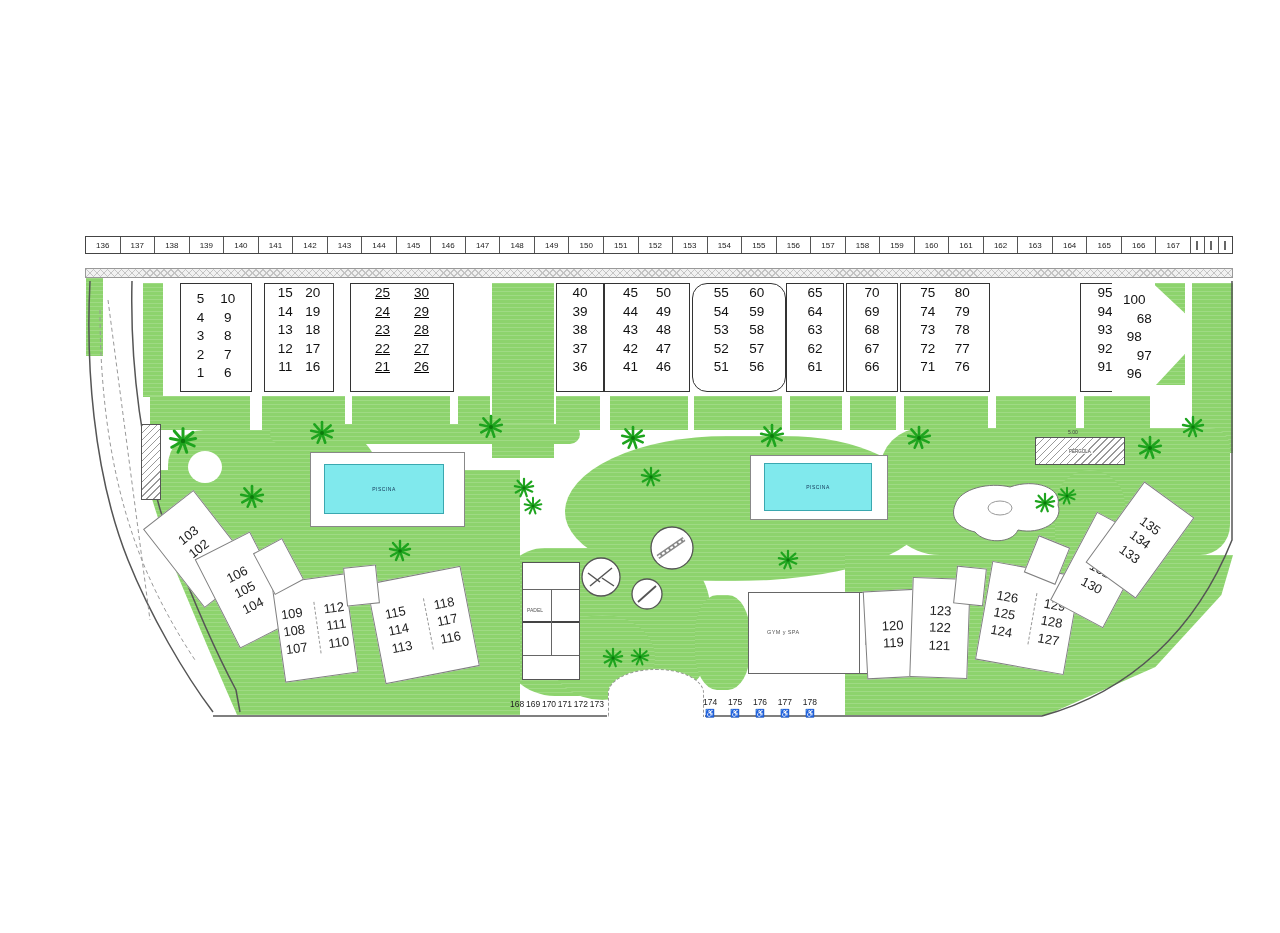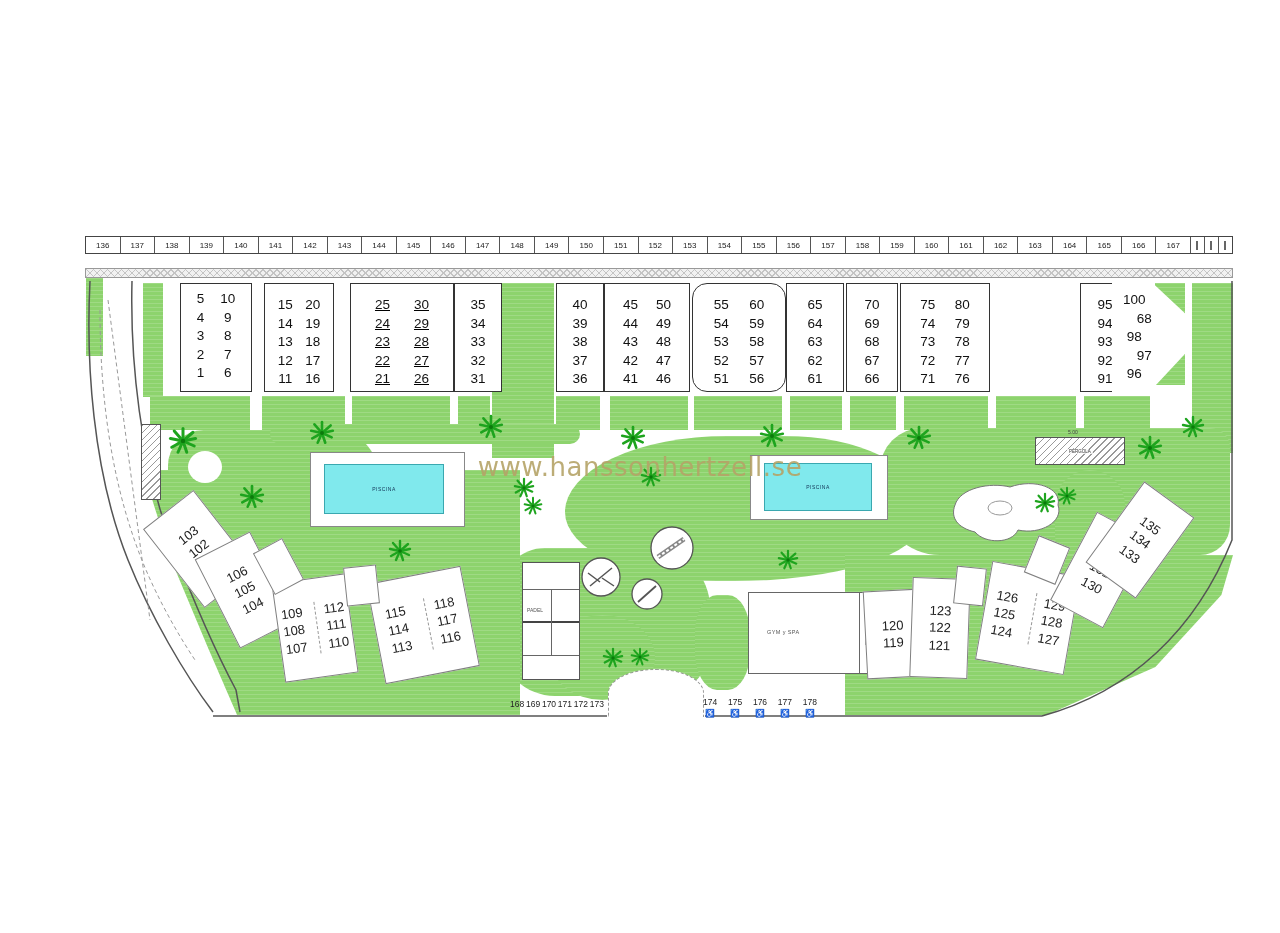--- a/index.html
+++ b/index.html
@@ -14,21 +14,21 @@
   .pk-narrow::after{content:"";position:absolute;left:5px;top:4px;width:2px;height:9px;background:#666;}
   .pk-narrow:last-child{border-right:none;}
 
   
   .hatchband{position:absolute;left:85px;top:268px;width:1148px;height:10px;border:1px solid #999;box-sizing:border-box;
     background:repeating-linear-gradient(45deg,#c4c4c4 0 1px,transparent 1px 5px),
                repeating-linear-gradient(-45deg,#c4c4c4 0 1px,transparent 1px 5px),#f1f1f1;z-index:3;}
 
   
   .blk{position:absolute;top:283px;height:109px;background:#fff;border:1px solid #333;box-sizing:border-box;
-    display:flex;justify-content:space-evenly;align-items:flex-start;padding-top:12px;z-index:4;}
+    display:flex;justify-content:space-evenly;align-items:flex-start;z-index:4;}
   .col{display:flex;flex-direction:column;text-align:center;font-size:13.5px;line-height:18.5px;color:#111;}
   .blk-e{clip-path:polygon(0 0,52% 0,100% 32%,100% 60%,48% 100%,0 100%);border:none;padding-top:8px;
     justify-content:flex-start;padding-left:14px;}
   .stagger .item:nth-child(even){transform:translateX(7px);}
   .stagger .item:nth-child(odd){transform:translateX(-3px);}
 
   
   .grass{position:absolute;background-color:#8dd36d;
     background-image:repeating-linear-gradient(to bottom,rgba(255,255,255,.16) 0 1px,transparent 1px 4px);z-index:1;}
 
@@ -266,29 +266,20 @@
         <div class="item">21</div>
       </div>
     <div class="col">
         <div class="item">30</div>
         <div class="item">29</div>
         <div class="item">28</div>
         <div class="item">27</div>
         <div class="item">26</div>
       </div>
   </div>
-  <div class="blk" style="left:454px;width:48px;">
-    <div class="col">
-        <div class="item">35</div>
-        <div class="item">34</div>
-        <div class="item">33</div>
-        <div class="item">32</div>
-        <div class="item">31</div>
-      </div>
-  </div>
   <div class="blk" style="left:556px;width:48px;justify-content:center;">
     <div class="col">
         <div class="item">40</div>
         <div class="item">39</div>
         <div class="item">38</div>
         <div class="item">37</div>
         <div class="item">36</div>
       </div>
   </div>
   <div class="blk" style="left:604px;width:86px;">
@@ -515,14 +506,13 @@
     <div class="acc-cell">
       <span>177</span>
       <span class="icon">♿</span>
     </div>
     <div class="acc-cell">
       <span>178</span>
       <span class="icon">♿</span>
     </div>
   </div>
 
-  <div id="watermark">www.hanssonhertzell.se</div>
 </div>
 
 </body></html>

